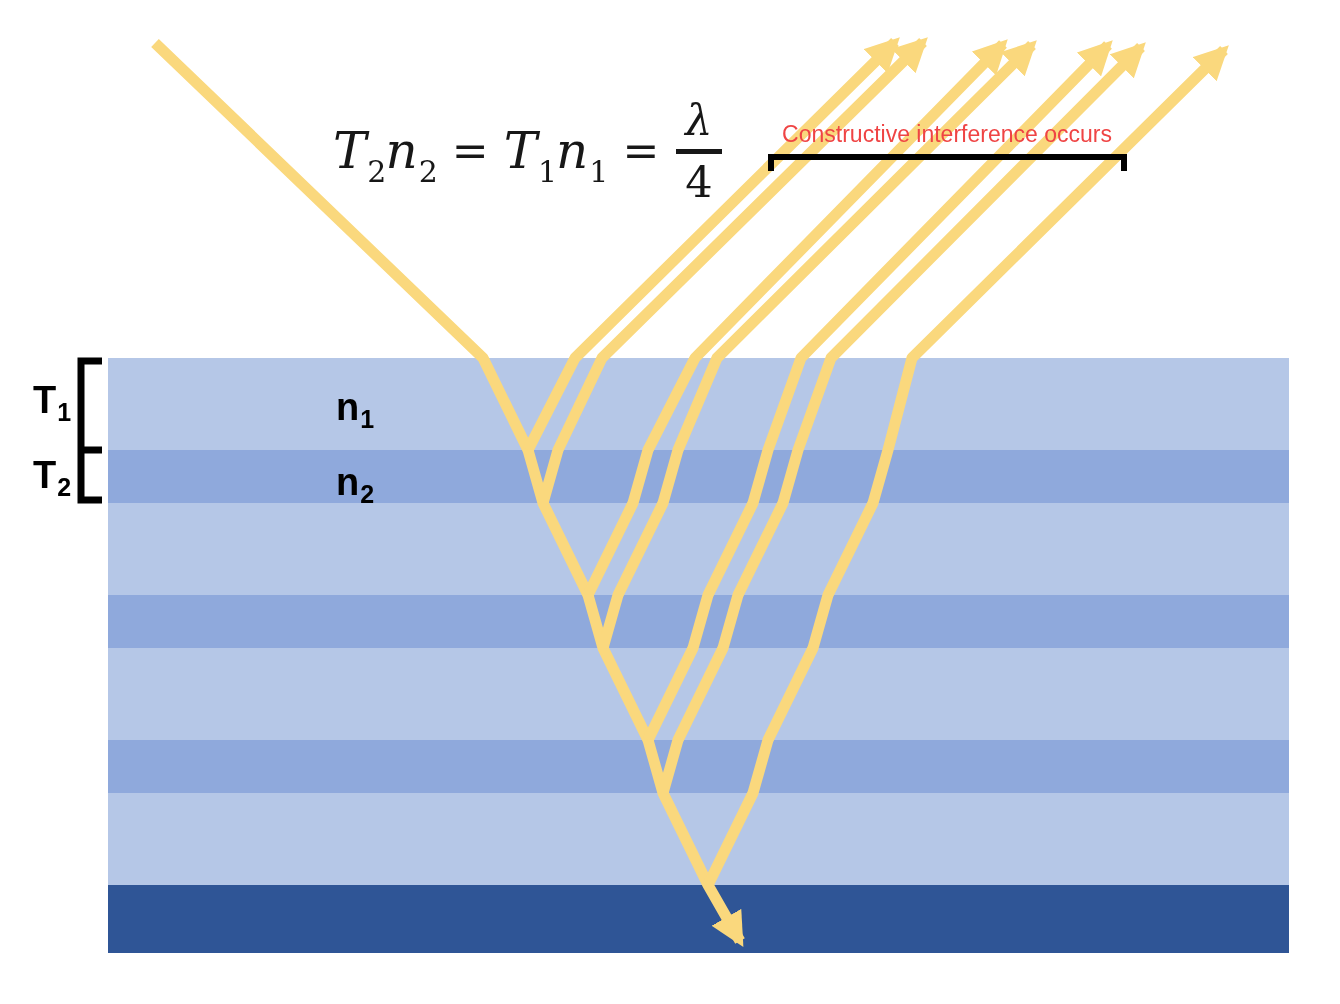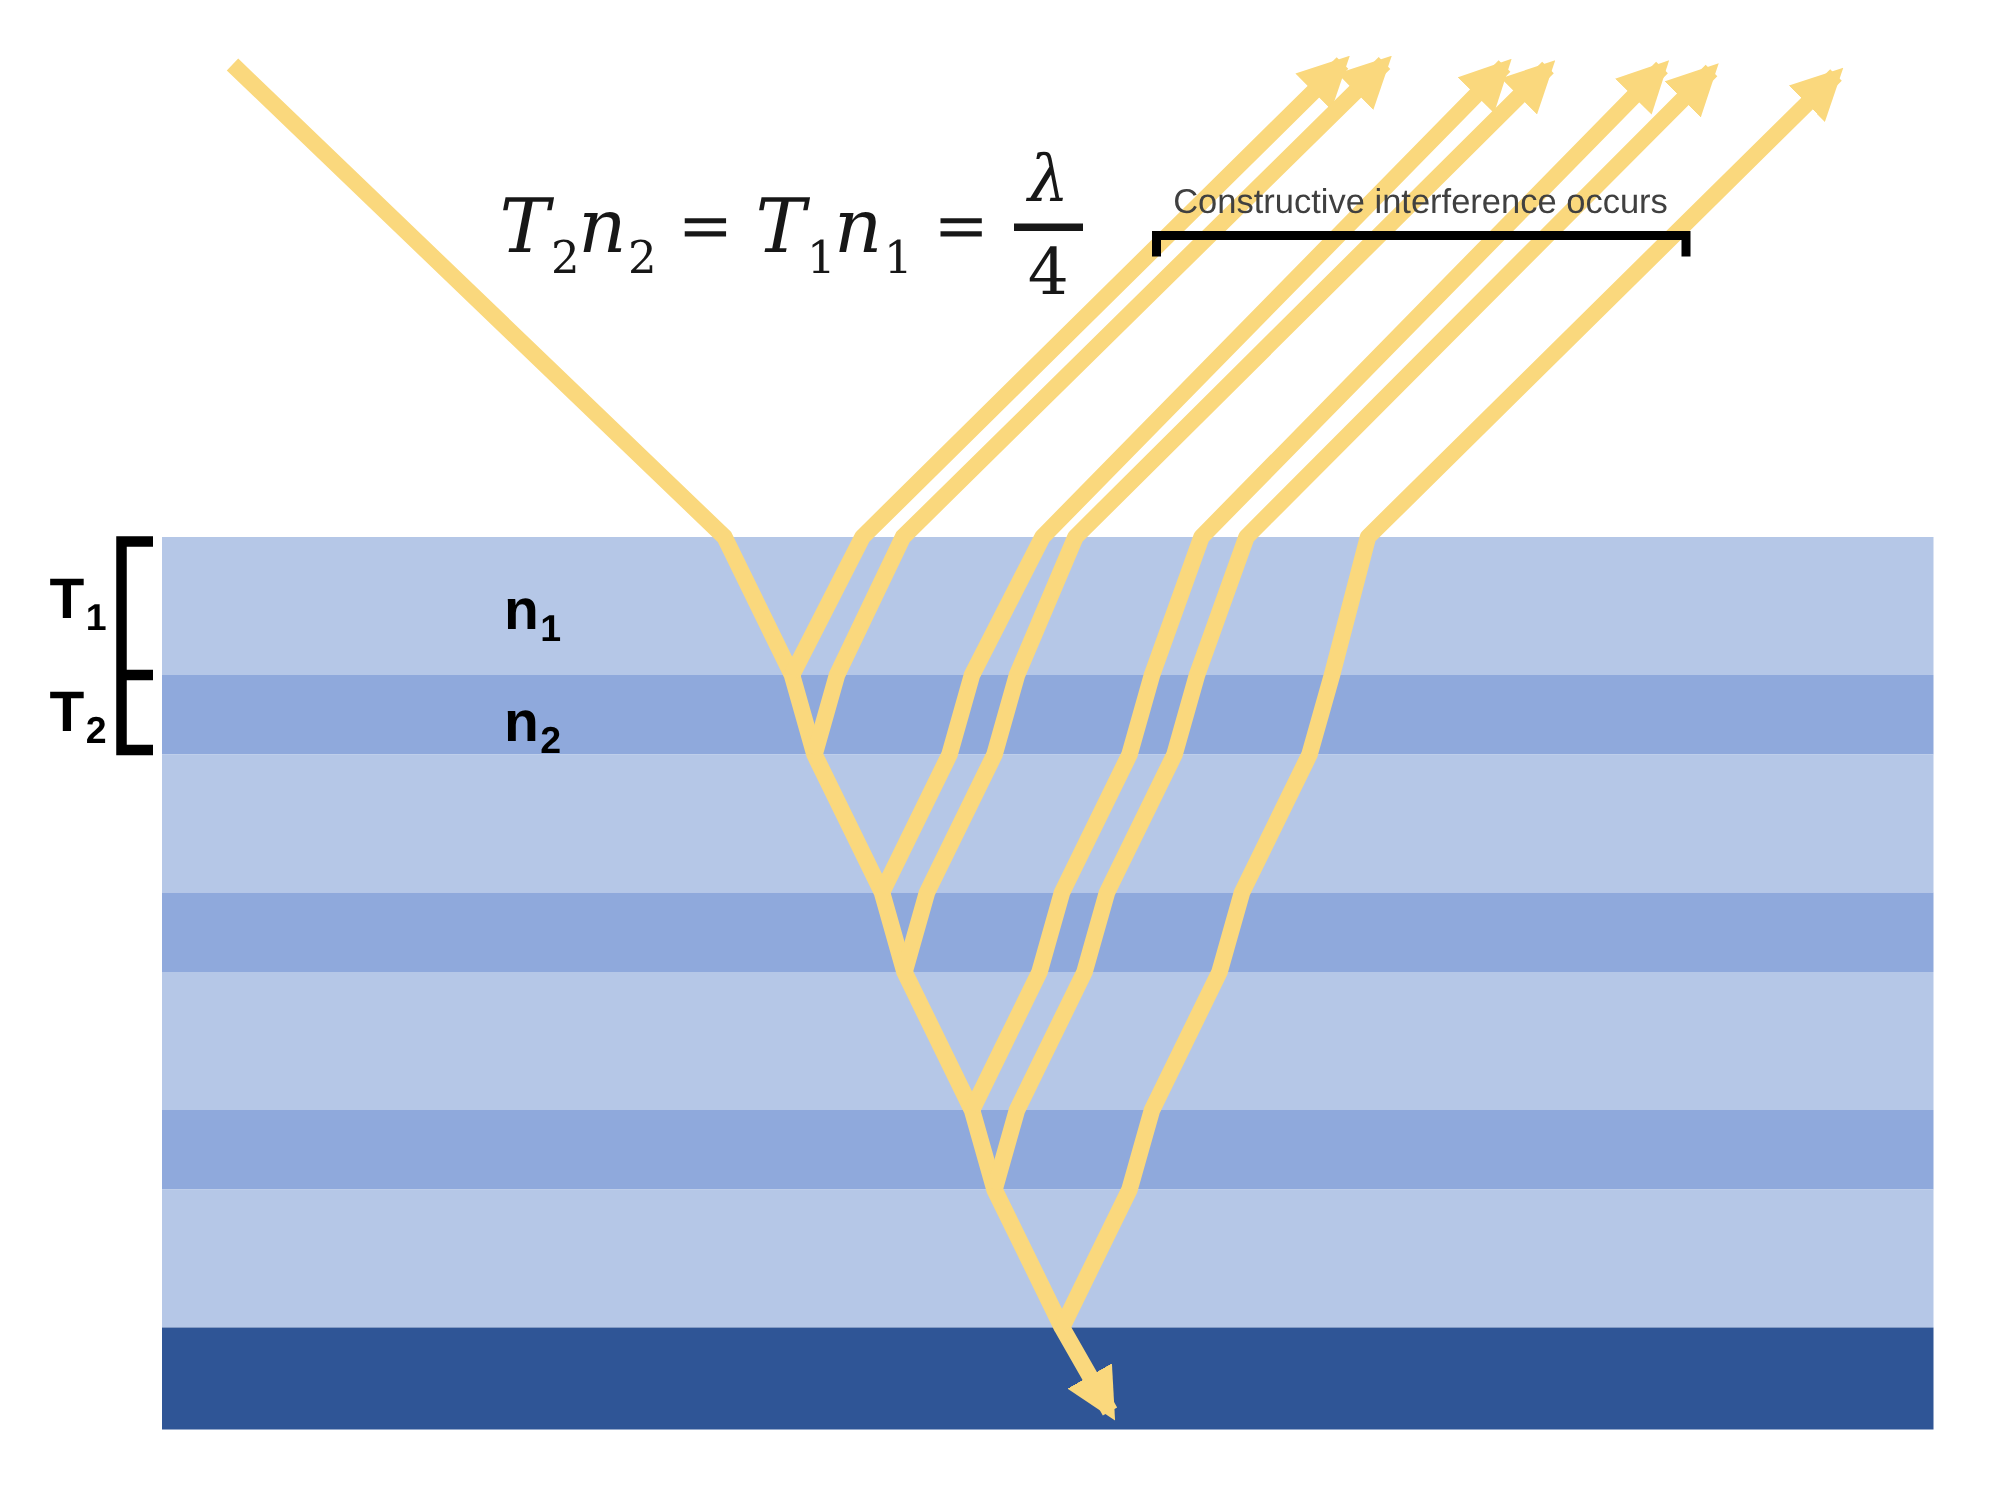--- a/index.html
+++ b/index.html
@@ -26,21 +26,21 @@
   .side-label{position:absolute;font-weight:bold;font-size:38px;line-height:1;color:#000;}
   .side-label .lbl-sub{font-size:25px;position:relative;top:8px;left:1px;}
   #t1-label{left:33px;top:381px;}
   #t2-label{left:33px;top:456px;}
   #n1-label{left:336px;top:388px;}
   #n2-label{left:336px;top:463px;}
 
   
   .interference-label{
     position:absolute;left:768px;top:121px;width:358px;text-align:center;
-    font-size:23px;line-height:1.2;color:#404040;
+    font-size:23px;line-height:1.2;color:#ef4444;
   }
 </style>
 </head>
 <body>
 
 <svg id="diagram-svg" width="1340" height="1004" viewBox="0 0 1340 1004">
     <defs>
       <marker id="arrowhead" viewBox="0 0 10 10" refX="8" refY="5" markerWidth="3.1" markerHeight="3.1" orient="auto">
         <path d="M0,0 L10,5 L0,10 Z" fill="#FAD87D"></path>
       </marker>

